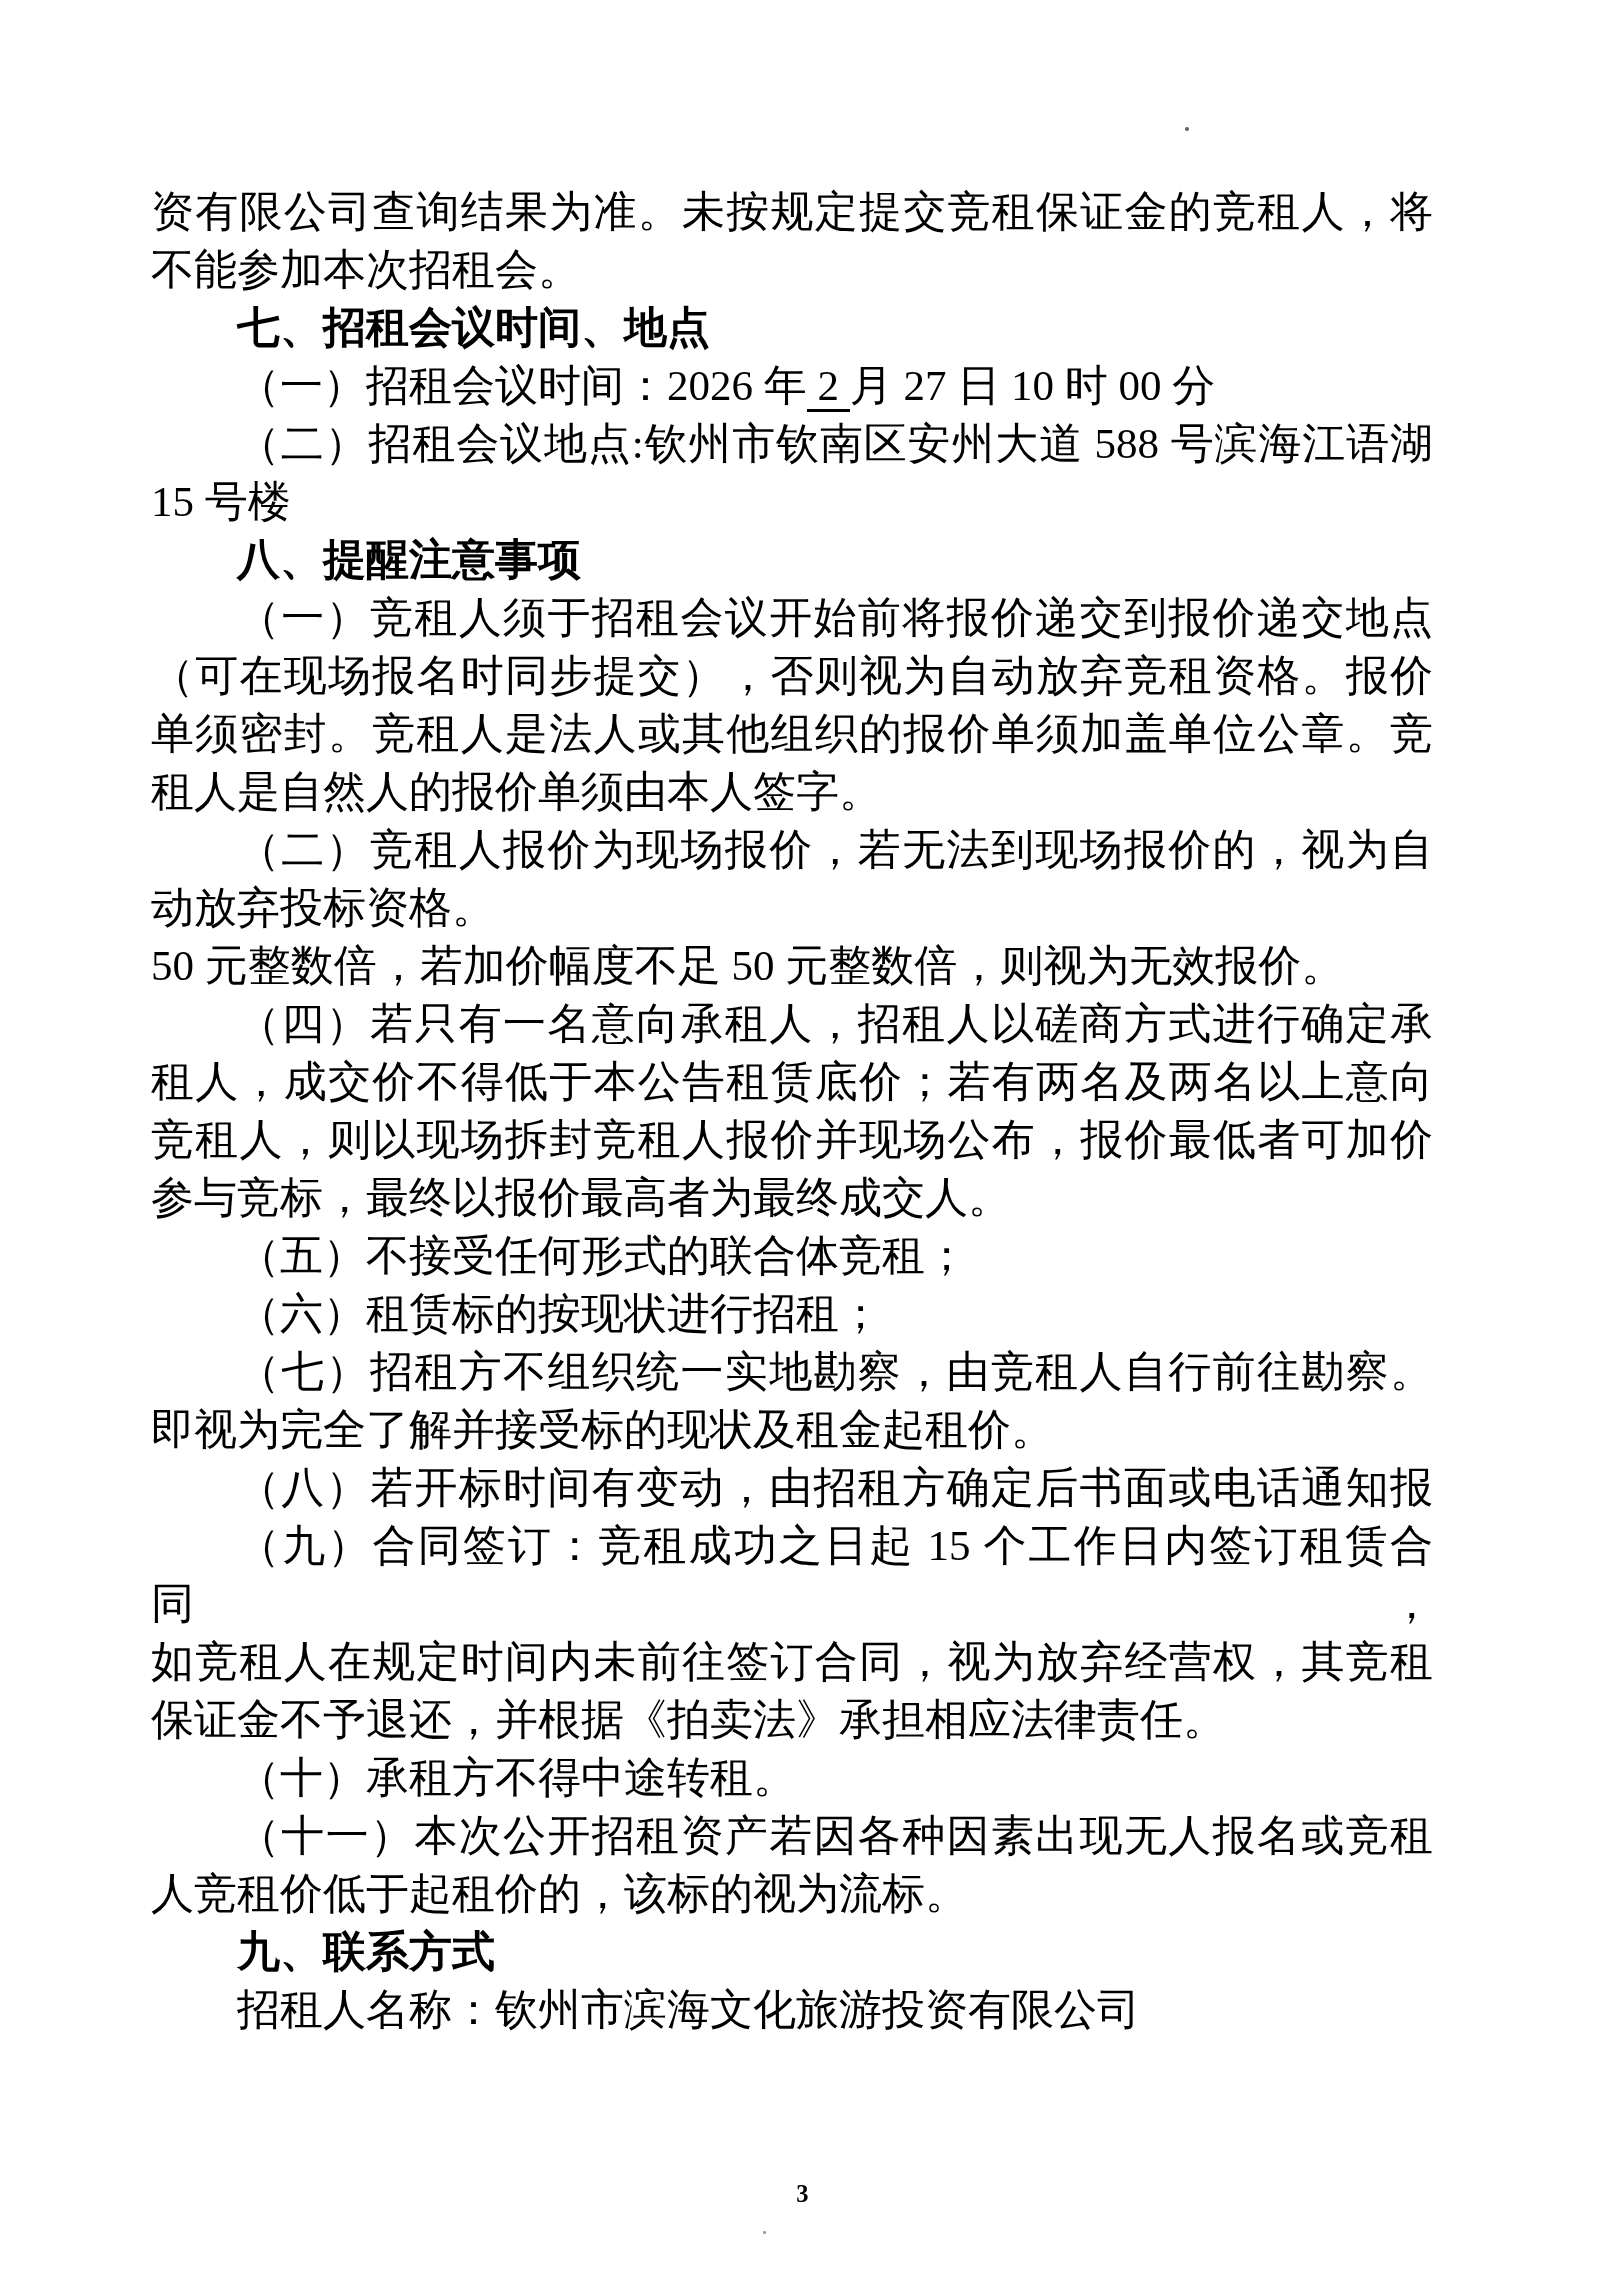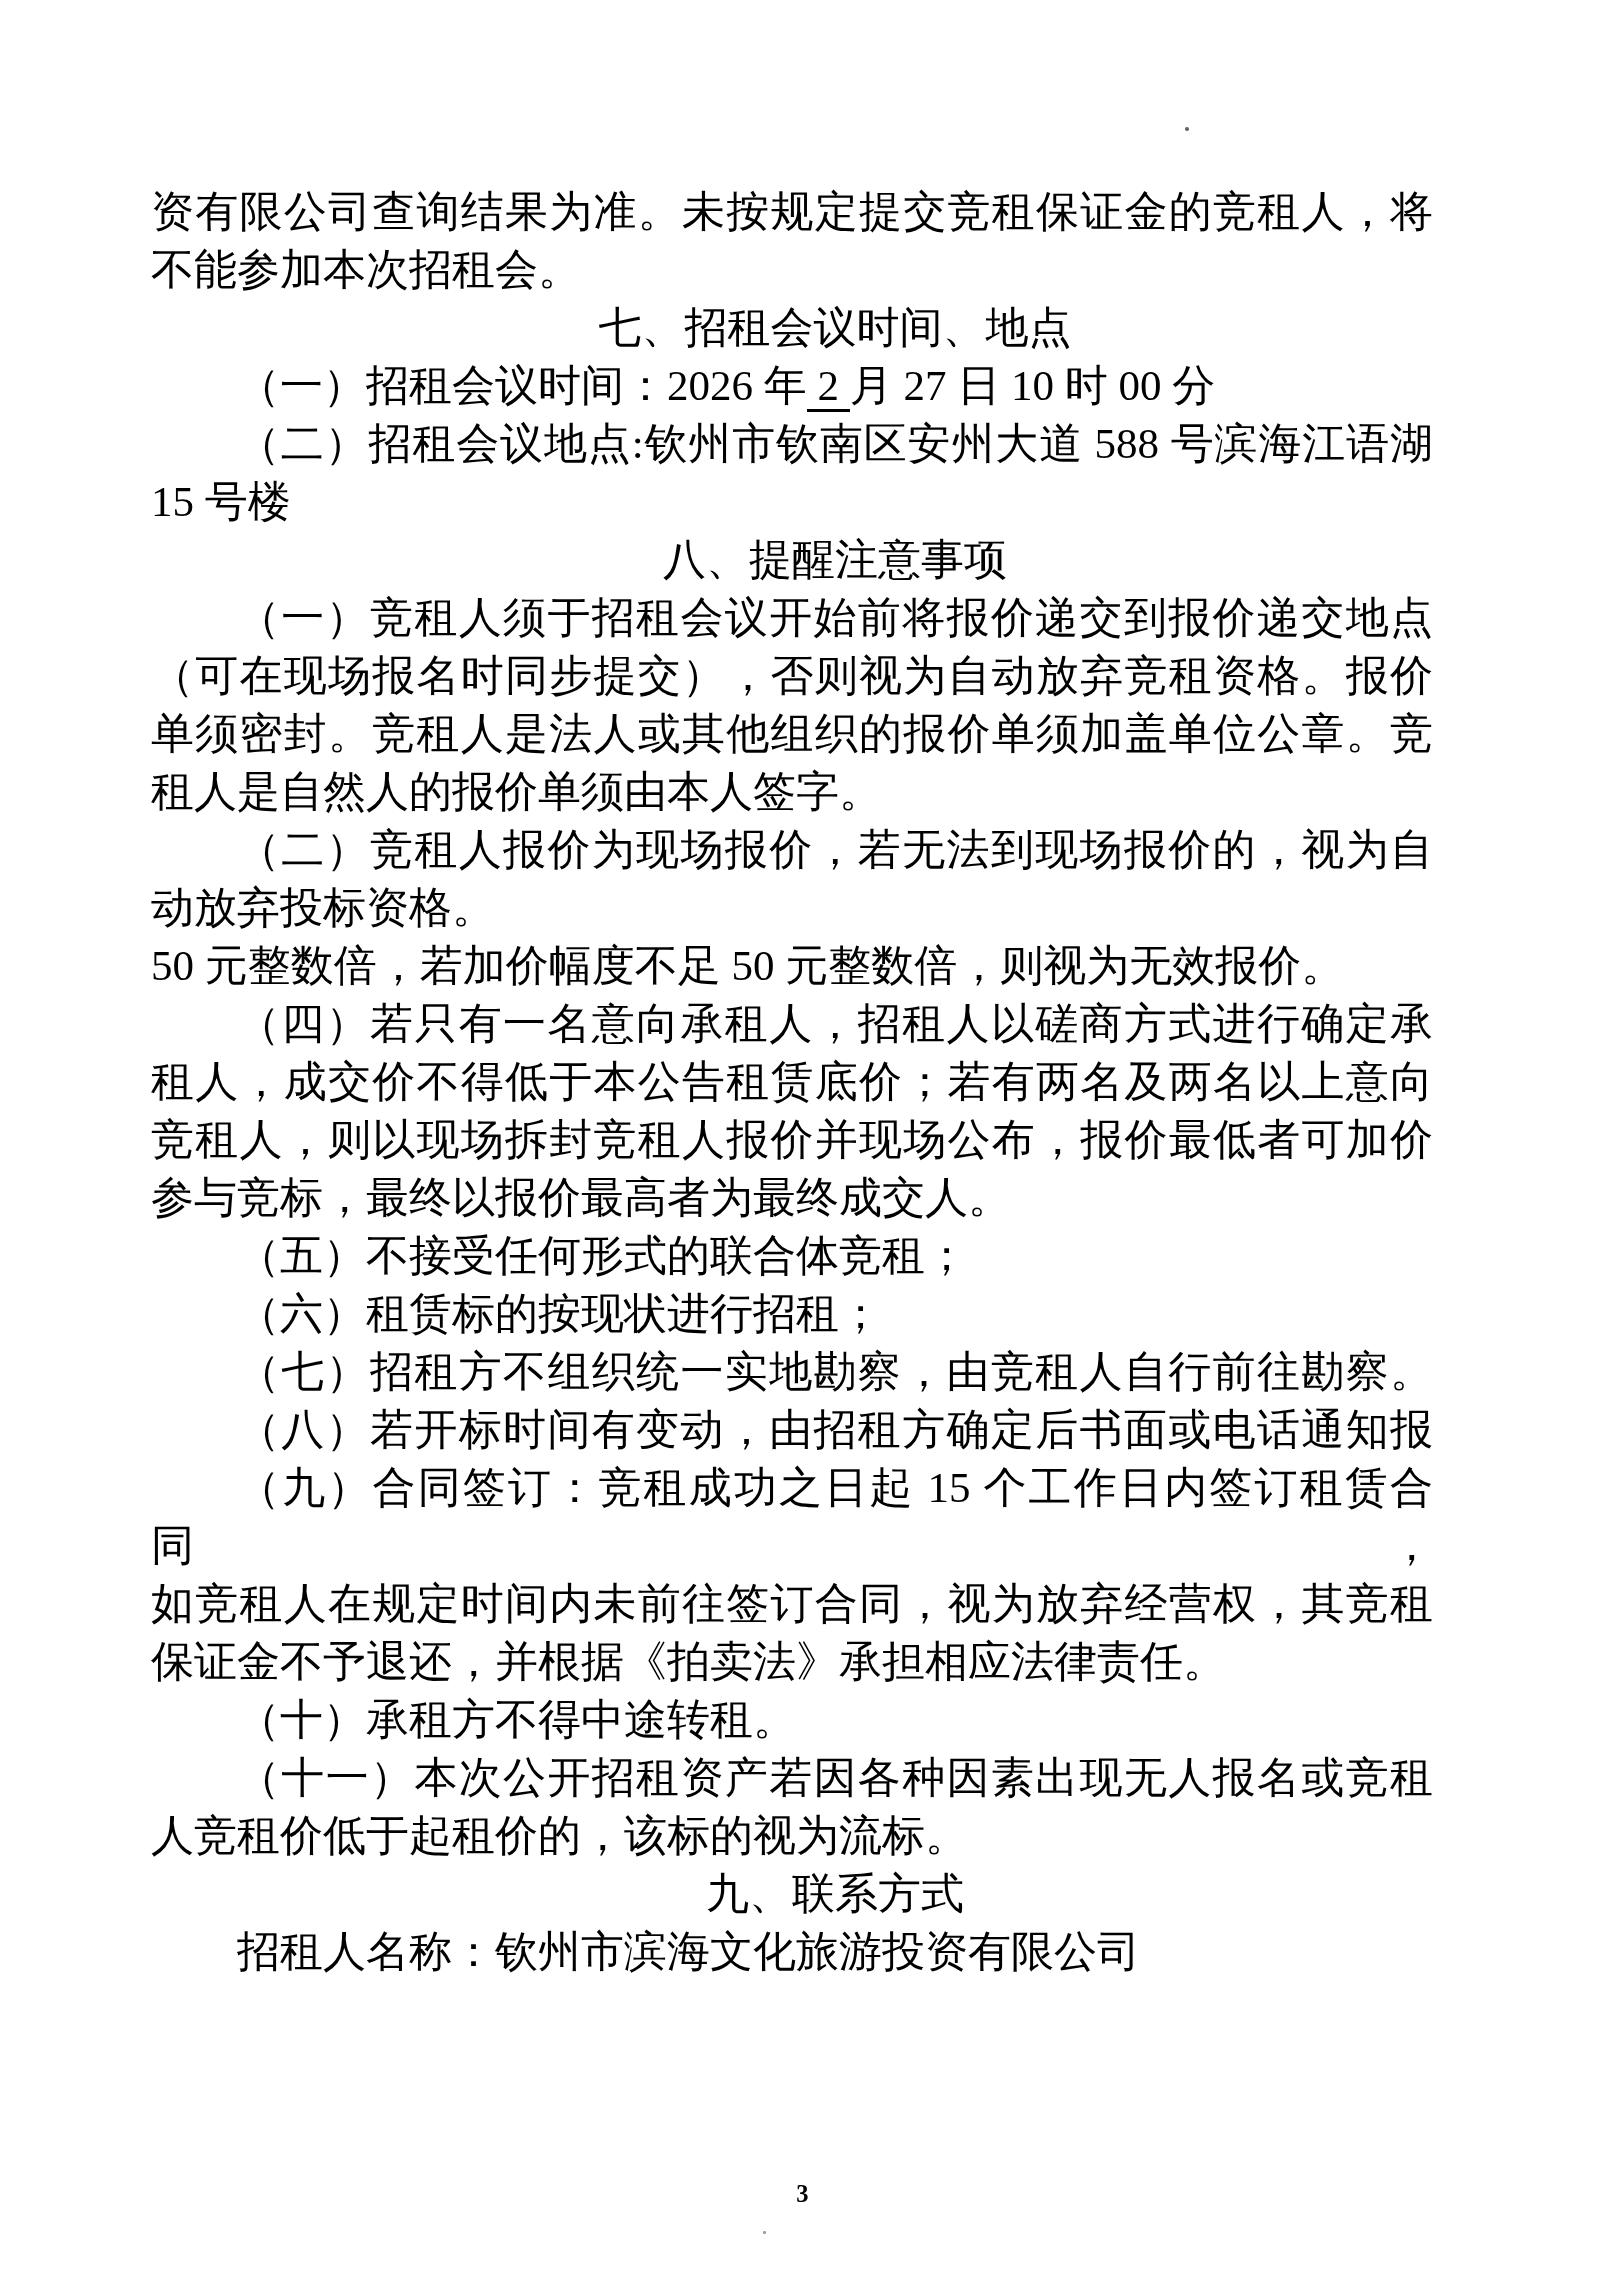--- a/index.html
+++ b/index.html
@@ -26,21 +26,21 @@
   
   .jst {
     white-space: normal;
     text-align: justify;
     text-align-last: justify;
     text-justify: inter-character;
   }
   
   .ind { text-indent: 86px; }
   
-  .hd { font-weight: normal; text-align: center; }
+  .hd { font-weight: bold; }
   
   .ul { border-bottom: 3.1px solid #000; }
   .page-num {
     position: absolute;
     top: 2180px;
     left: 0;
     width: 100%;
     text-align: center;
     font-size: 24.6px;
     font-weight: bold;
@@ -71,20 +71,21 @@
     <div class="line ind jst">（二）竞租人报价为现场报价，若无法到现场报价的，视为自</div>
     <div class="line">动放弃投标资格。</div>
     <div class="line">50 元整数倍，若加价幅度不足 50 元整数倍，则视为无效报价。</div>
     <div class="line ind jst">（四）若只有一名意向承租人，招租人以磋商方式进行确定承</div>
     <div class="line jst">租人，成交价不得低于本公告租赁底价；若有两名及两名以上意向</div>
     <div class="line jst">竞租人，则以现场拆封竞租人报价并现场公布，报价最低者可加价</div>
     <div class="line">参与竞标，最终以报价最高者为最终成交人。</div>
     <div class="line ind">（五）不接受任何形式的联合体竞租；</div>
     <div class="line ind">（六）租赁标的按现状进行招租；</div>
     <div class="line ind jst">（七）招租方不组织统一实地勘察，由竞租人自行前往勘察。</div>
+    <div class="line">即视为完全了解并接受标的现状及租金起租价。</div>
     <div class="line ind jst">（八）若开标时间有变动，由招租方确定后书面或电话通知报</div>
     <div class="line ind jst">（九）合同签订：竞租成功之日起 15 个工作日内签订租赁合同，</div>
     <div class="line jst">如竞租人在规定时间内未前往签订合同，视为放弃经营权，其竞租</div>
     <div class="line">保证金不予退还，并根据《拍卖法》承担相应法律责任。</div>
     <div class="line ind">（十）承租方不得中途转租。</div>
     <div class="line ind jst">（十一）本次公开招租资产若因各种因素出现无人报名或竞租</div>
     <div class="line">人竞租价低于起租价的，该标的视为流标。</div>
     <div class="line ind hd">九、联系方式</div>
     <div class="line ind">招租人名称：钦州市滨海文化旅游投资有限公司</div>
   </div>

